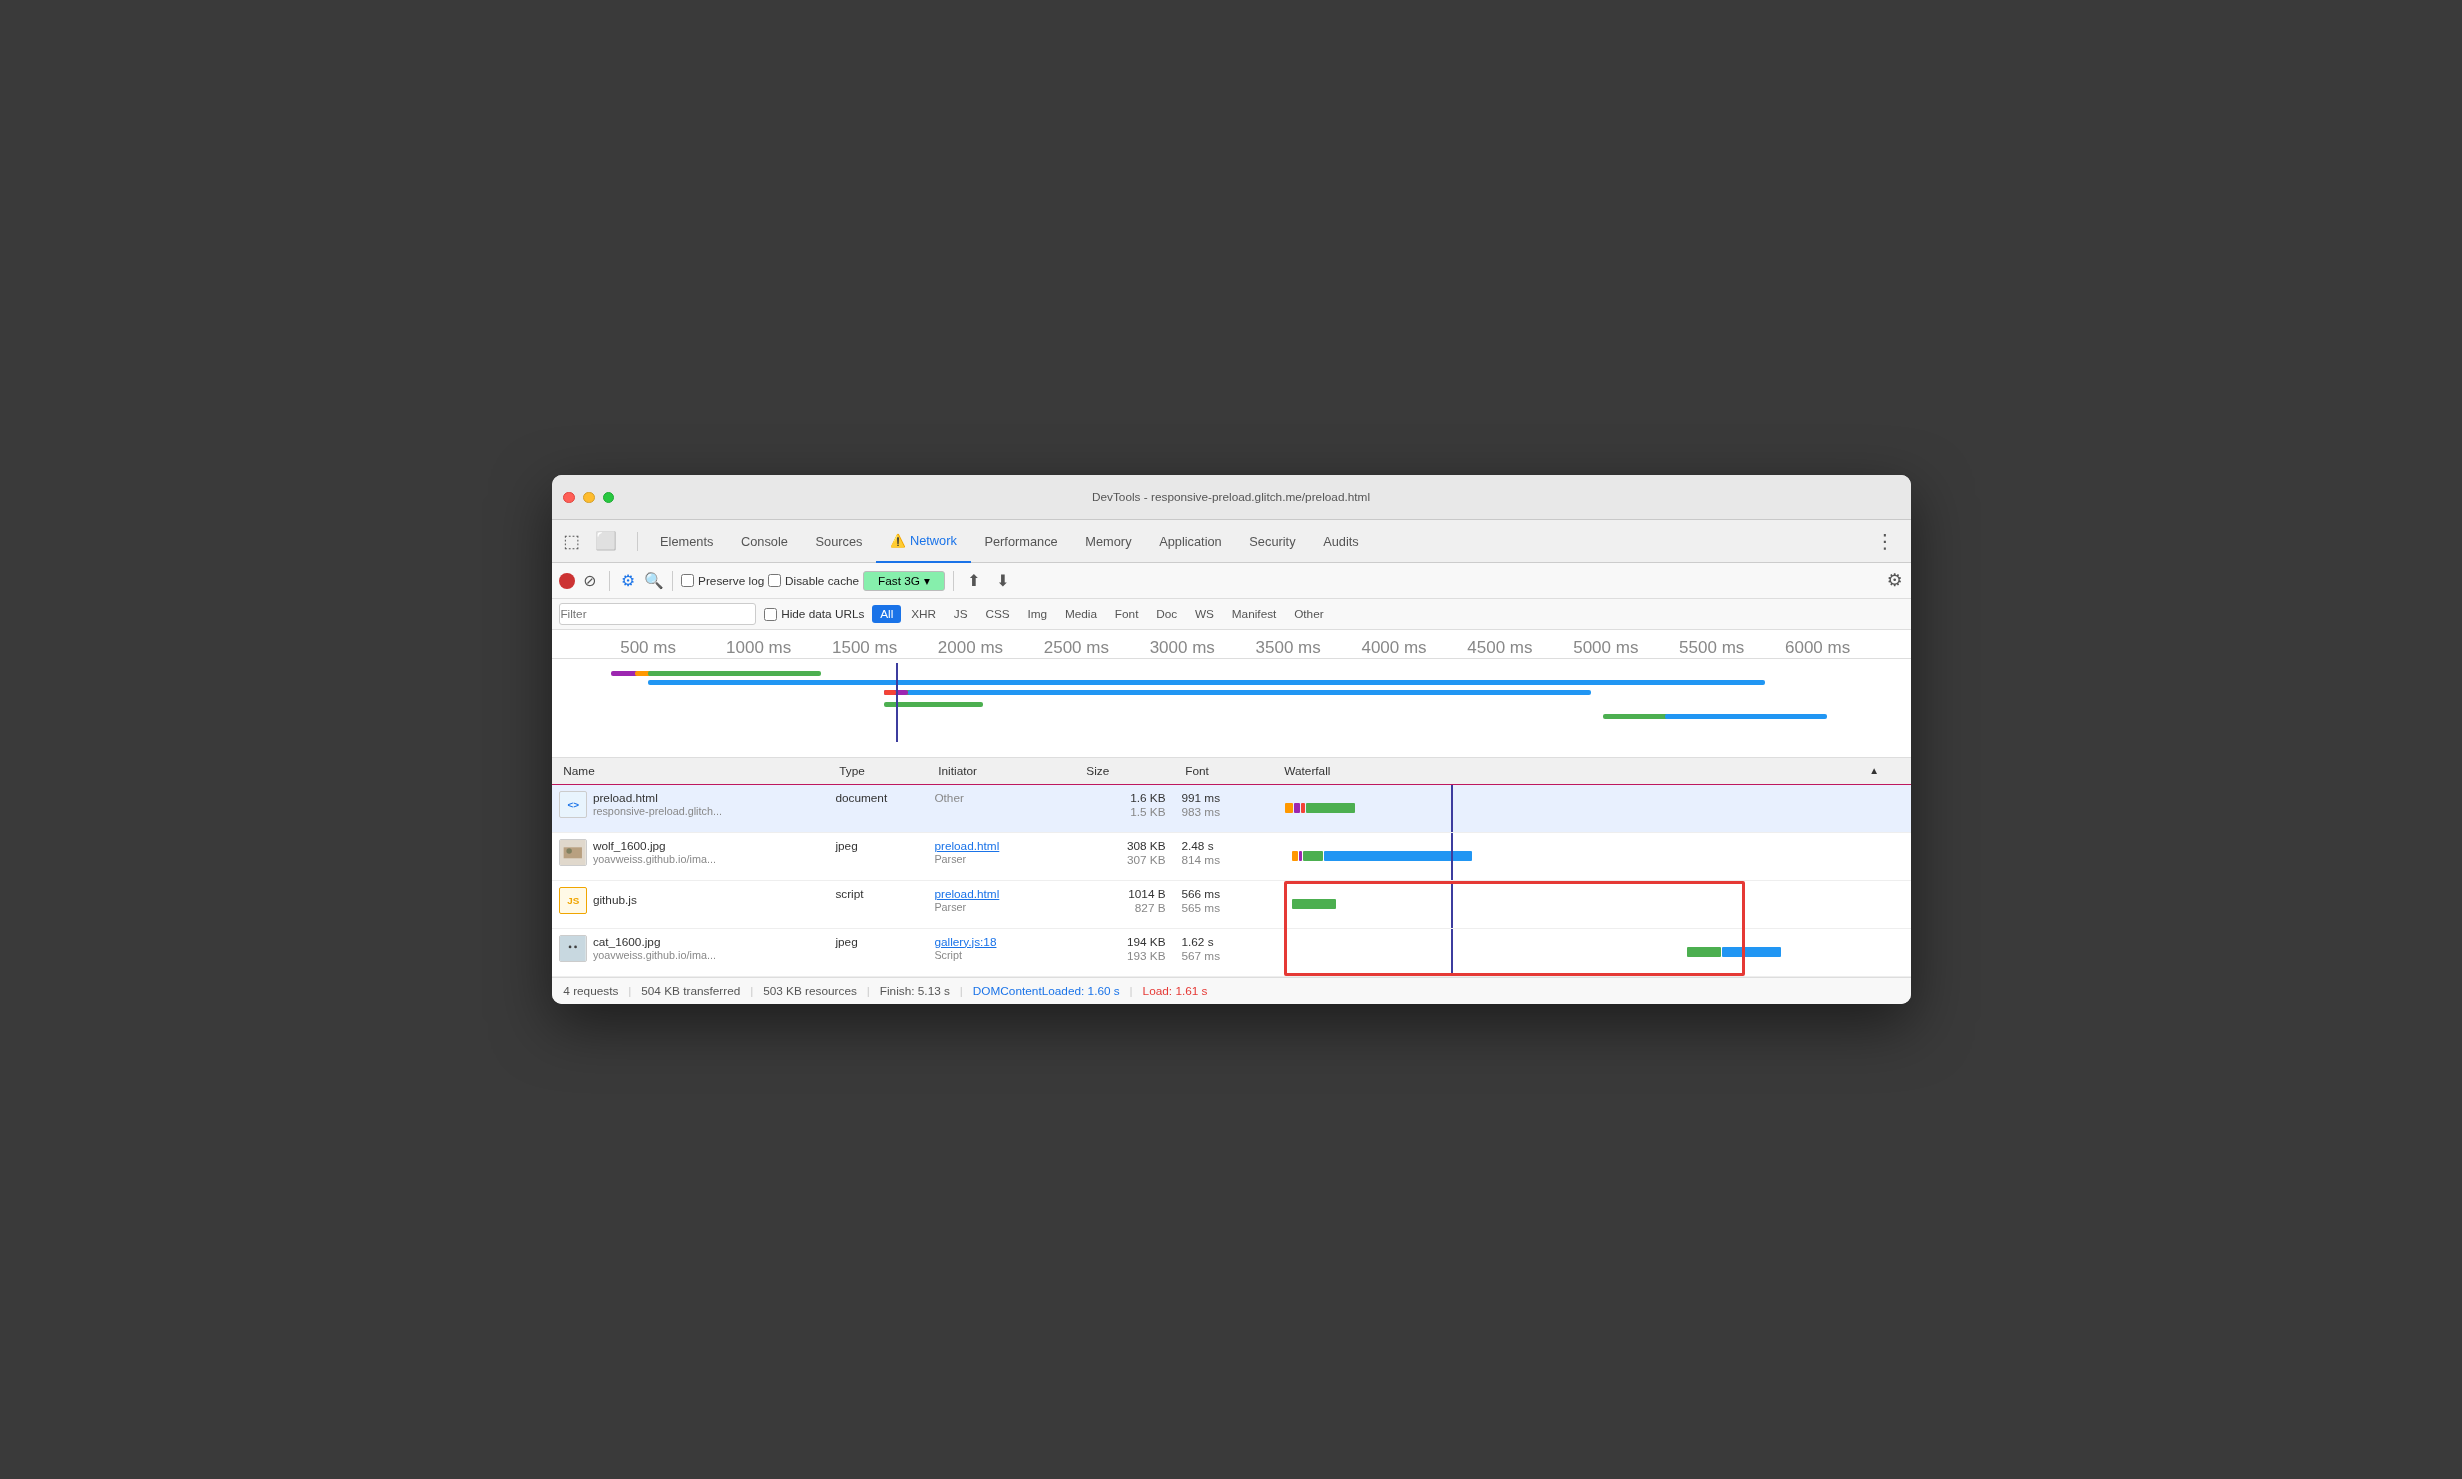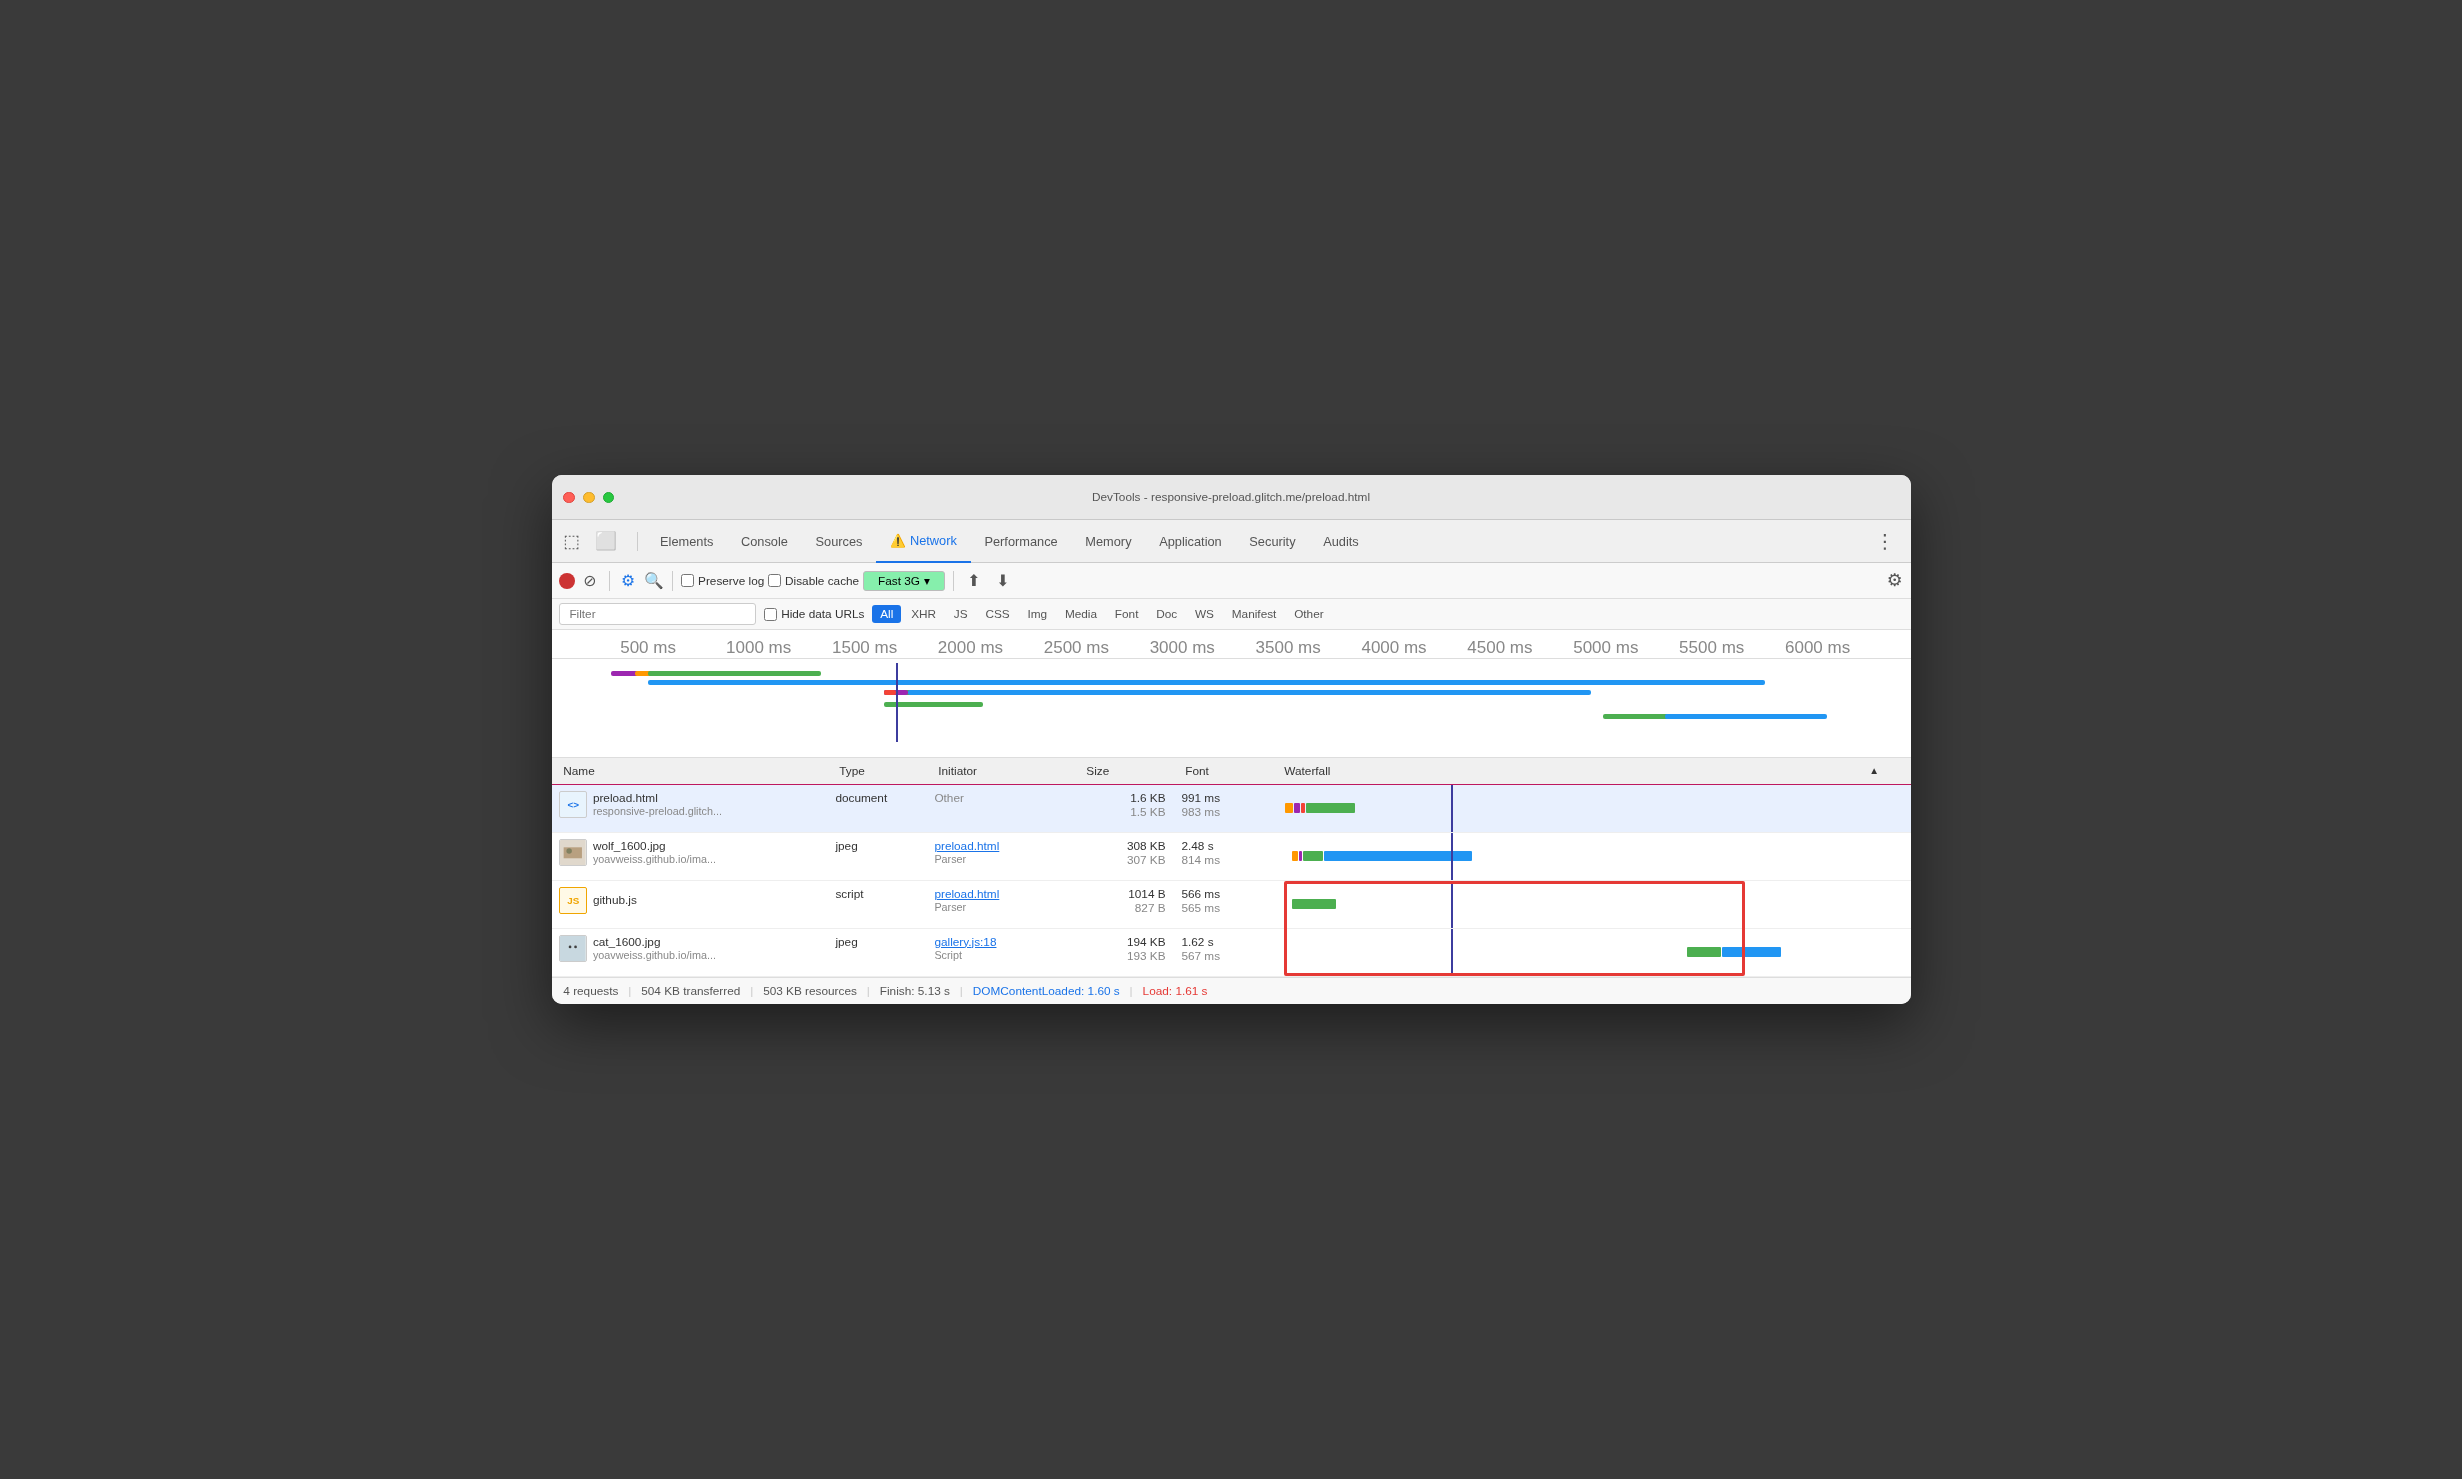--- a/index.html
+++ b/index.html
@@ -162,21 +162,21 @@
       display: flex;
       align-items: center;
       padding: 3.9px 7.9px;
       background: #f8f8f8;
       border-bottom: 1px solid #ddd;
       gap: 7.9px;
     }
     .filter-input {
       border: 1px solid #ccc;
       border-radius: 3px;
-      padding: 3px 9px;
+      padding: 3px 0;
       font-size: 11.8px;
       width: 197px;
       background: #fff;
     }
     .filter-types {
       display: flex;
       align-items: center;
       gap: 2px;
     }
     .filter-type {

